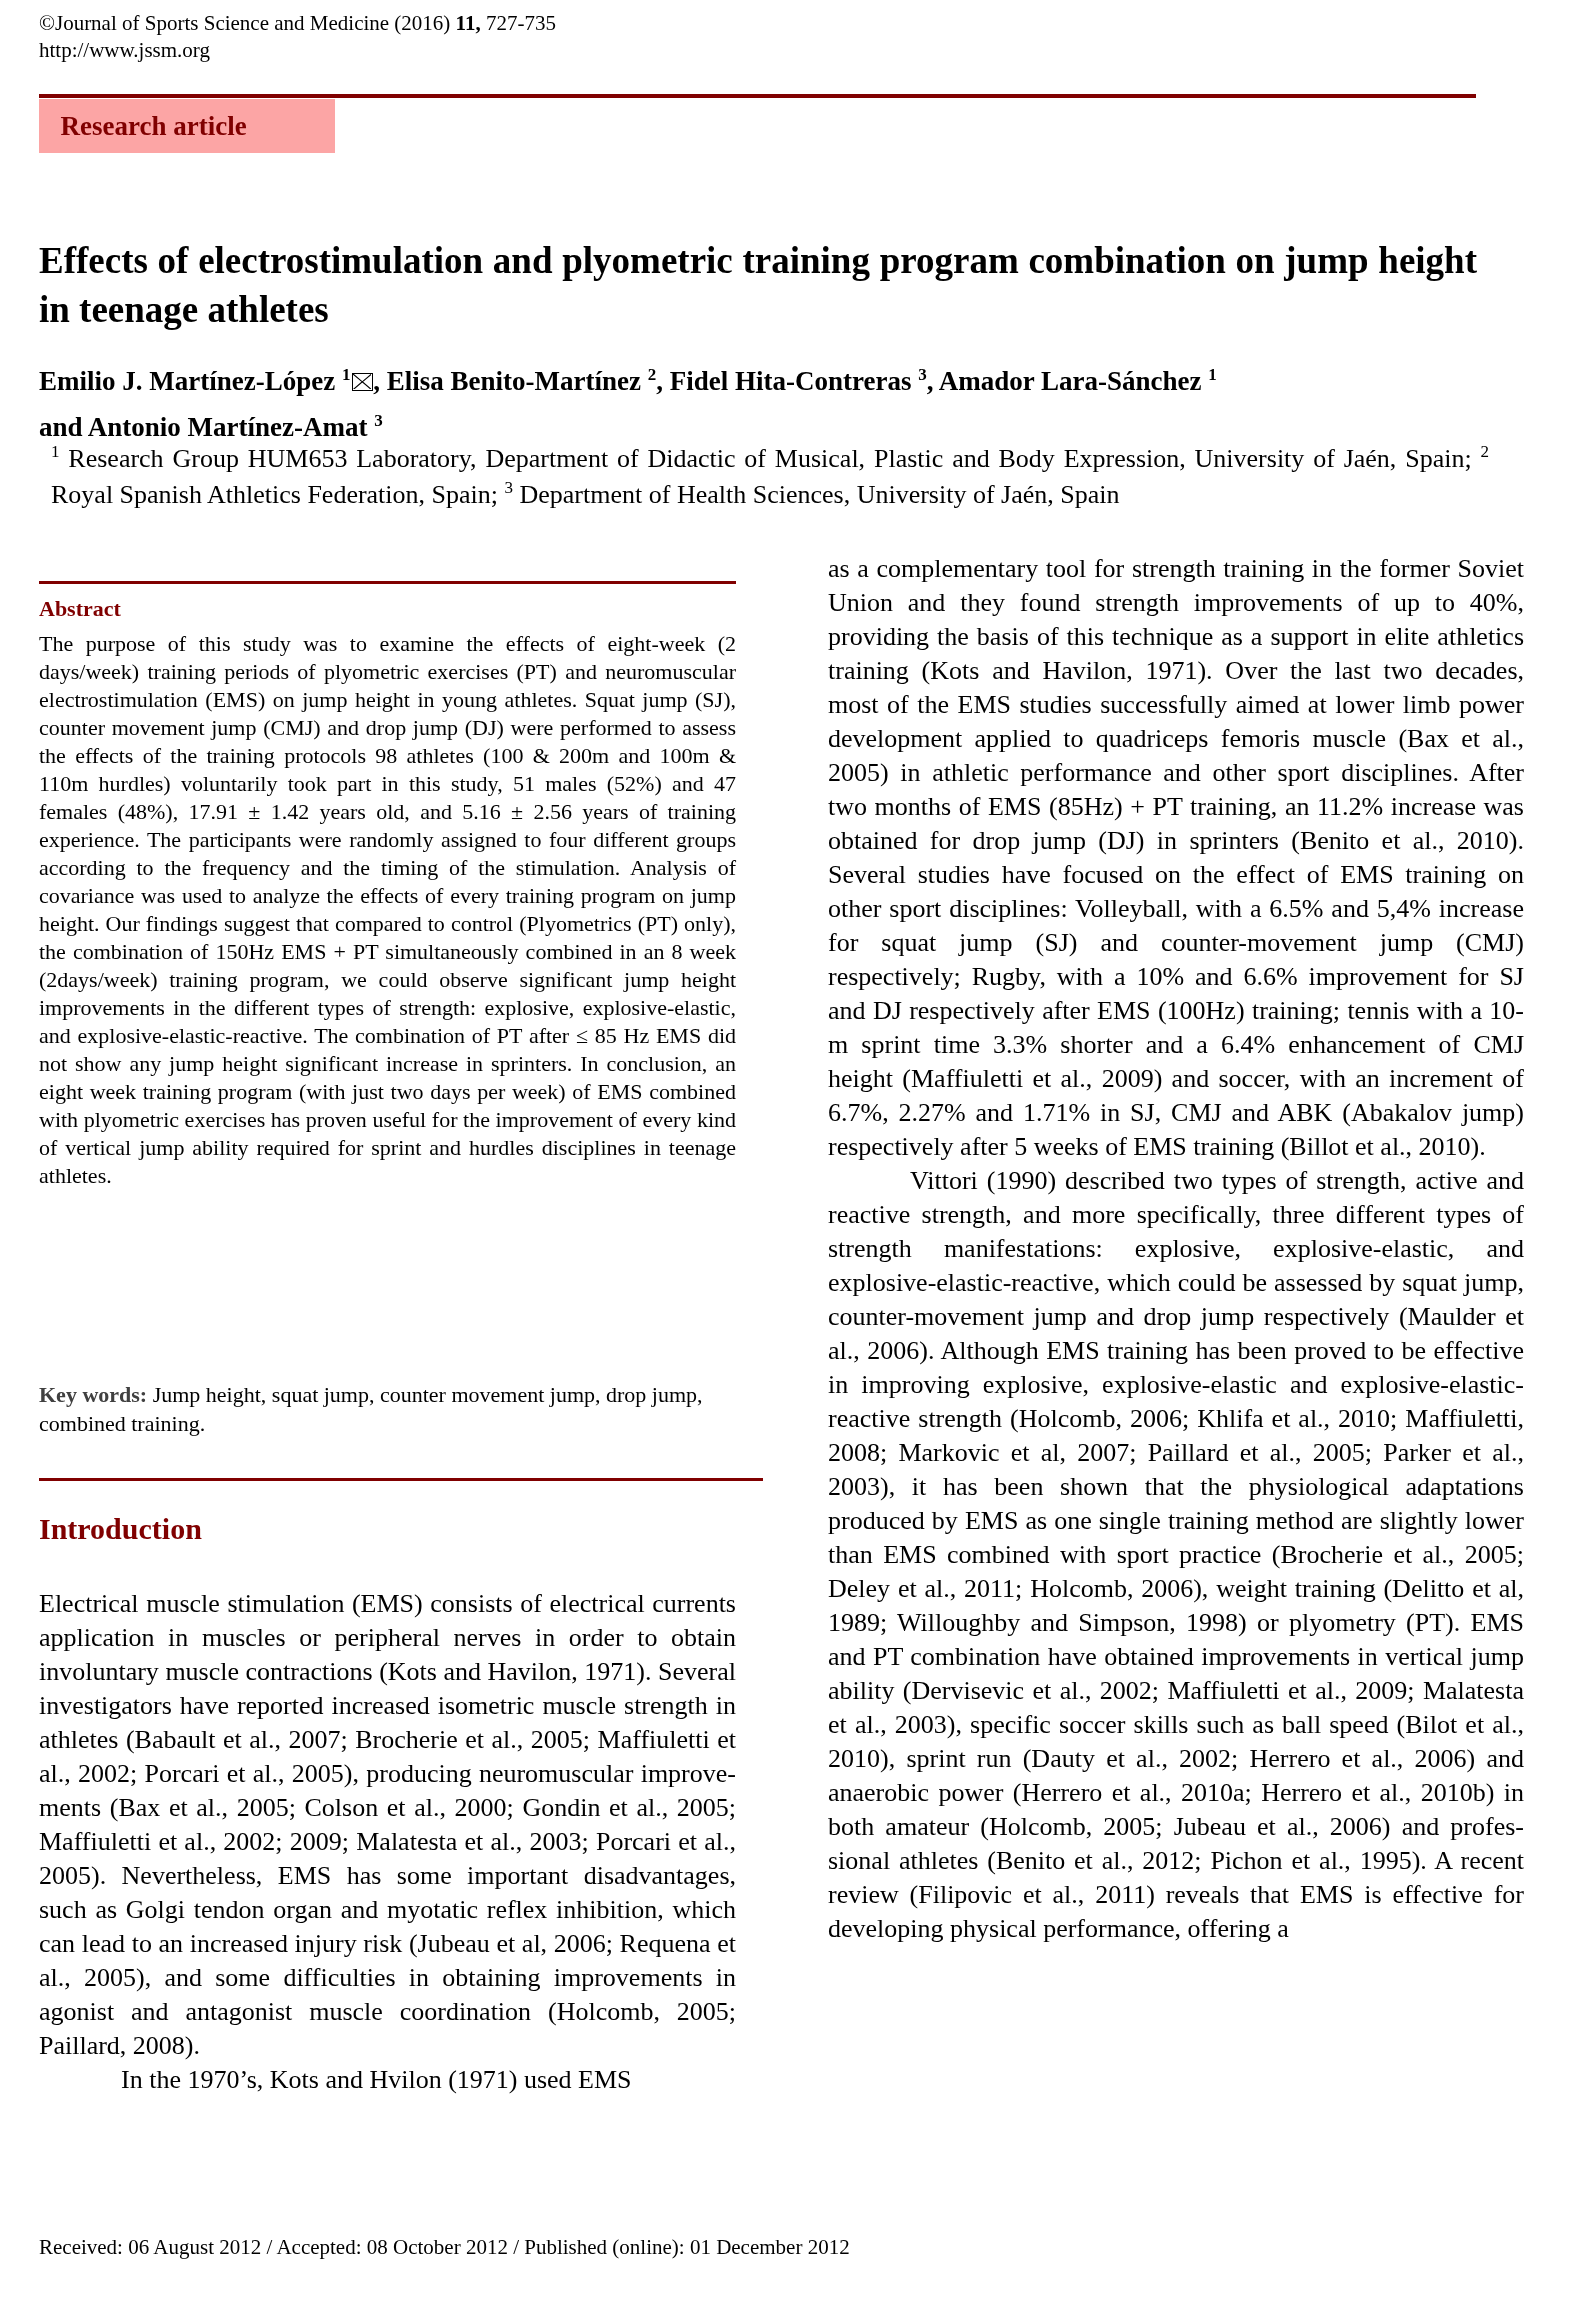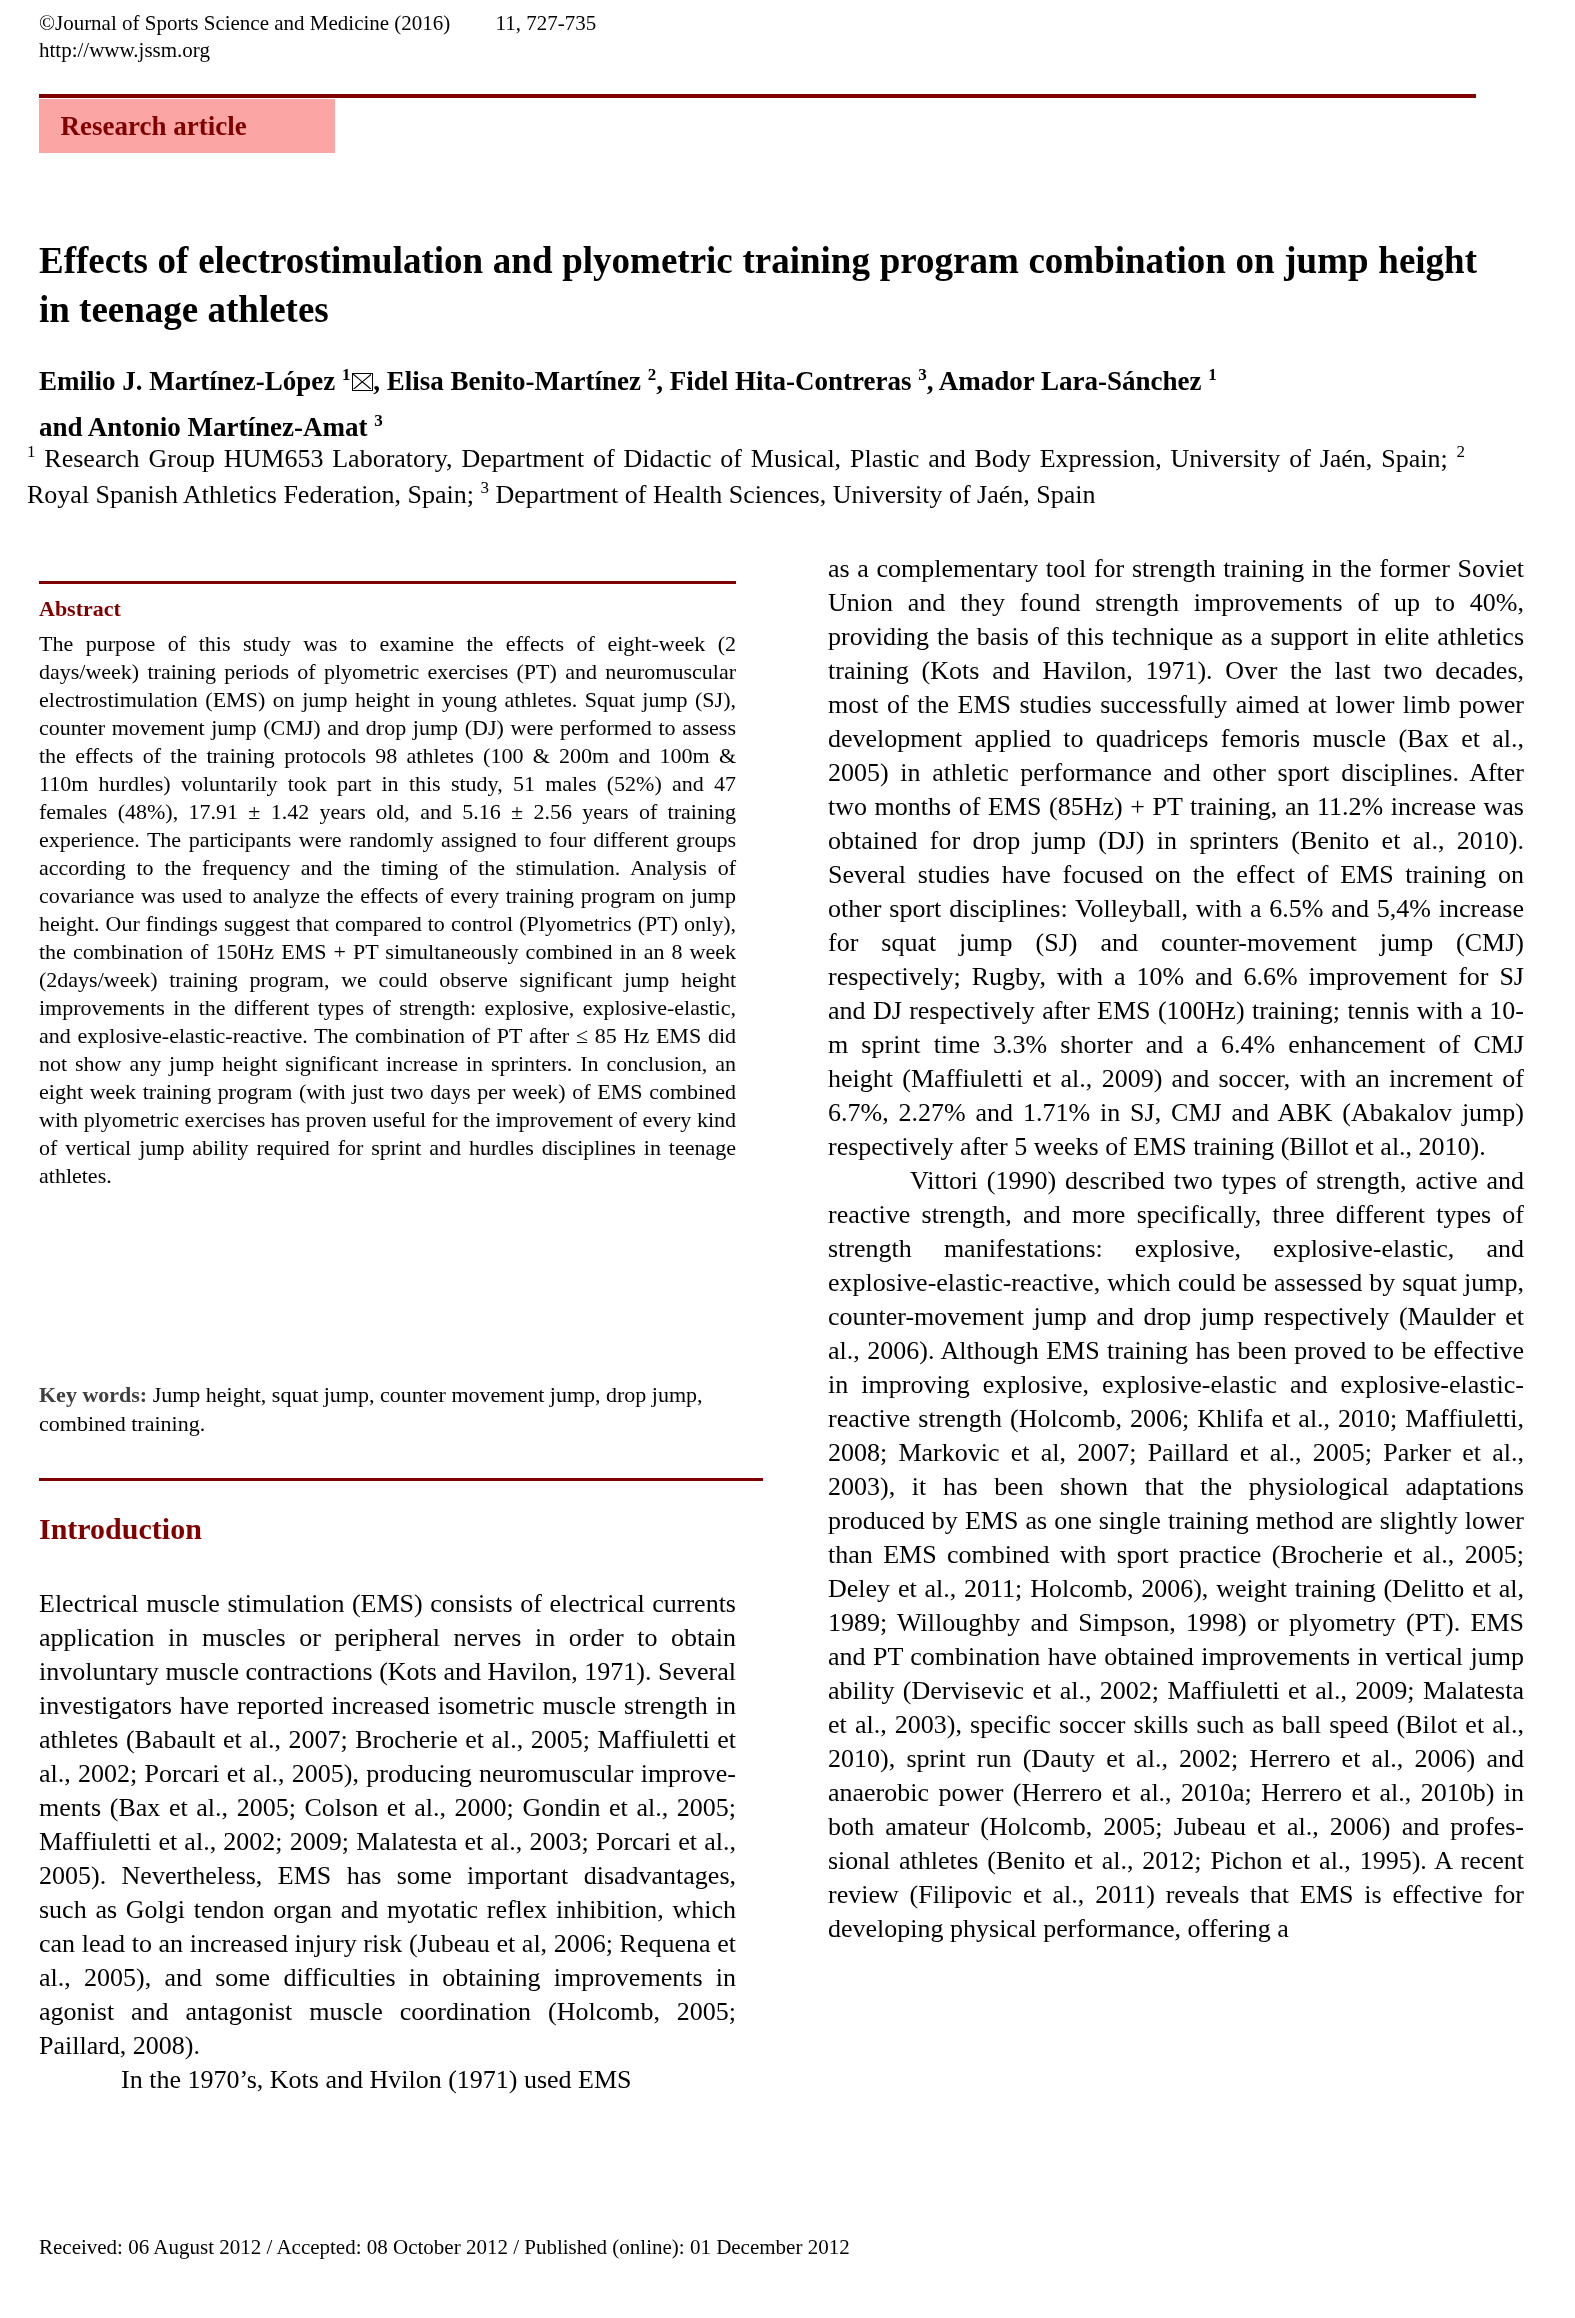--- a/index.html
+++ b/index.html
@@ -2,21 +2,21 @@
 <html style="font-size:11.5px"><head>
   <meta charset="utf-8">
   <style>
     html, body { margin: 0; padding: 0; background: #ffffff; }
     body {
       width: 1576px; height: 2319px; position: relative; overflow: hidden;
       font-family: "Liberation Serif", "DejaVu Serif", serif; color: #000;
     }
     .abs { position: absolute; }
     .journal-line { left: 39px; font-size: 21px; line-height: 27px; }
-    .journal-line b { font-weight: normal; margin-left: 40px; }
+    .journal-line b { font-weight: bold; }
     .rule { position: absolute; background: #800000; }
     .badge {
       left: 39px; top: 99px; width: 296px; height: 54px;
       background: #fca5a5; box-sizing: border-box; padding-left: 21.5px;
       color: #800000; font-weight: bold; font-size: 27px; line-height: 54px;
     }
     .title {
       left: 39px; top: 236px; width: 1438px;
       font-weight: bold; font-size: 37px; line-height: 49px;
       text-align: justify; text-align-last: left;
@@ -25,21 +25,21 @@
       left: 39px; top: 358px; width: 1438px;
       font-weight: bold; font-size: 27px; line-height: 46px;
     }
     .authors sup, .affil sup { font-size: 17px; vertical-align: 10px; line-height: 0; }
     .mail-icon {
       display: inline-block; width: 21.5px; height: 18.6px; border: 1.4px solid #000;
       box-sizing: border-box; position: relative; vertical-align: -1.4px; margin-left: 1.4px;
     }
     .mail-icon svg { position: absolute; left: 0; top: 0; }
     .affil {
-      left: 27px; top: 441px; width: 1438px;
+      left: 51px; top: 441px; width: 1438px;
       font-size: 26px; line-height: 36px;
       text-align: justify; text-align-last: left;
     }
     .col-left { left: 39px; width: 697px; }
     .col-right { left: 780px; width: 696px; }
     .abstract-heading { top: 595px; color: #800000; font-weight: bold; font-size: 22px; line-height: 27px; }
     .abstract-body {
       top: 630px; font-size: 22px; line-height: 28px;
       text-align: justify; hyphens: manual;
     }

